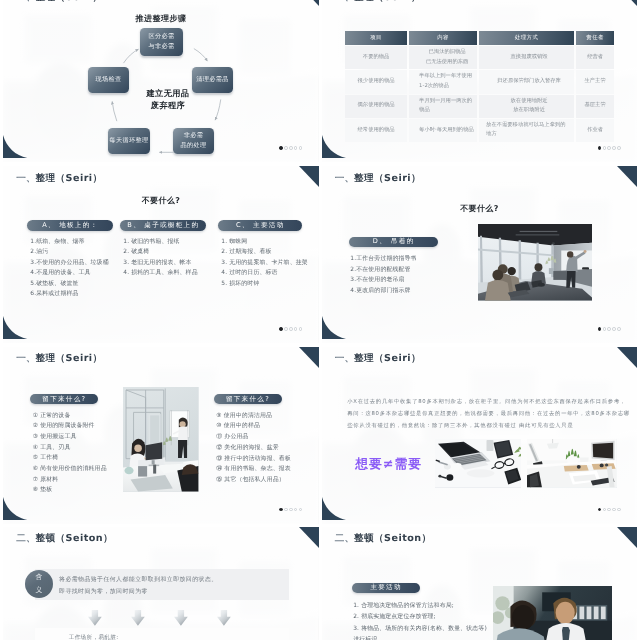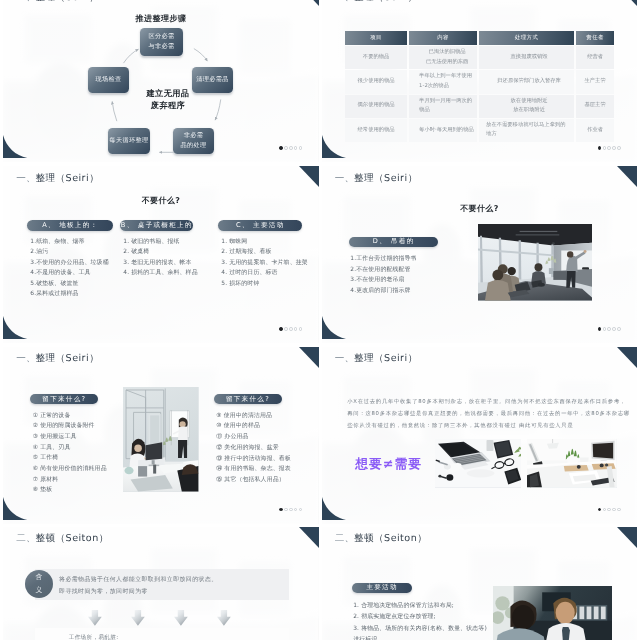--- a/index.html
+++ b/index.html
@@ -6,21 +6,21 @@
   body{width:640px;height:640px;overflow:hidden;font-family:"DejaVu Sans",sans-serif;
        -webkit-font-smoothing:antialiased;text-rendering:geometricPrecision;}
   #stage{position:relative;width:640px;height:640px;overflow:hidden;background:#ffffff;}
 
   .slide{position:absolute;width:315.3px;height:177.2px;overflow:hidden;background:#fcfcfd;}
   .wm{position:absolute;inset:0;overflow:hidden;}
   .corner-tr{position:absolute;right:0;top:0;width:0;height:0;
         border-top:21.3px solid #2d4357;border-left:20.3px solid transparent;}
   .corner-bl{position:absolute;left:0;bottom:0;}
 
-  .head{position:absolute;left:13px;top:5.6px;font-size:9.6px;color:#333f4b;white-space:nowrap;}
+  .head{position:absolute;left:13px;top:5.6px;font-size:9.6px;color:#333f4b;white-space:nowrap;font-weight:bold;}
   .head .num{color:#76838f;}
   .head .en{letter-spacing:.45px;}
 
   .dots{position:absolute;right:16.4px;bottom:12.4px;display:flex;gap:1.25px;align-items:center;}
   .dots i{display:block;width:3.6px;height:3.6px;border-radius:50%;
           border:.85px solid #cbd0d4;box-sizing:border-box;}
   .dots i.on{background:#1f2225;border-color:#1f2225;}
 
   .sl-title{position:absolute;text-align:center;font-weight:bold;color:#23292f;white-space:nowrap;}
 
@@ -289,21 +289,21 @@
       <div class="sl-title" style="left:0;right:0;top:30px;font-size:8px;letter-spacing:.4px;">不要什么?</div>
       <div class="pill" style="left:24px;top:54px;width:86px;height:11px;">A、 地板上的：</div>
       <div class="lst" style="left:27px;top:70.5px;width:102px;line-height:10.6px;">
         <div>1.纸箱、杂物、烟蒂</div>
         <div>2.油污</div>
         <div>3.不使用的办公用品、垃圾桶</div>
         <div>4.不是用的设备、工具</div>
         <div>5.破垫板、破篮筐</div>
         <div>6.呆料或过期样品</div>
       </div>
-      <div class="pill" style="left:117px;top:54px;width:73px;height:11px;">B、 桌子或橱柜上的</div>
+      <div class="pill" style="left:117px;top:54px;width:86px;height:11px;">B、 桌子或橱柜上的</div>
       <div class="lst" style="left:120px;top:70.5px;width:105px;line-height:10.6px;">
         <div>1. 破旧的书籍、报纸</div>
         <div>2. 破桌椅</div>
         <div>3. 老旧无用的报表、帐本</div>
         <div>4. 损耗的工具、余料、样品</div>
       </div>
       <div class="pill" style="left:215px;top:54px;width:84px;height:11px;">C、 主要活动</div>
       <div class="lst" style="left:218px;top:70.5px;width:100px;line-height:10.6px;">
         <div>1. 蜘蛛网</div>
         <div>2. 过期海报、看板</div>
@@ -772,21 +772,21 @@
             <ellipse cx="120" cy="86" rx="19" ry="28" fill="#8c98a2"></ellipse>
             <ellipse cx="200" cy="132" rx="44" ry="36" fill="#98a4ae"></ellipse>
             <rect x="148" y="22" width="66" height="64" fill="#b6c0c8"></rect>
             <rect x="236" y="34" width="52" height="56" fill="#aab4bc"></rect>
             <rect x="22" y="30" width="66" height="48" fill="#b9c3ca"></rect>
           </g>
           <rect width="315" height="177" fill="url(#wmfade)"></rect>
         </svg></div>
       <div class="corner-tr"></div>
       <div class="head"><span class="num">二、</span><span class="en">整顿（Seiton）</span></div>
-      <div class="pill" style="left:30.3px;top:56px;width:60px;height:10.8px;">主要活动</div>
+      <div class="pill" style="left:30.3px;top:56px;width:68px;height:10.8px;">主要活动</div>
       <div class="lst" style="left:31.4px;top:74px;width:180px;line-height:11.6px;">
         <div>1.  合理地决定物品的保管方法和布局;</div>
         <div>2.  彻底实施定点定位存放管理;</div>
         <div>3.  将物品、场所的有关内容(名称、数量、状态等)</div>
         <div>     进行标识。</div>
       </div>
       <div class="photo" style="left:171px;top:59px;width:119px;height:75px;">
         <svg viewBox="0 0 150 95" preserveAspectRatio="none">
           <defs>
             <linearGradient id="tmbg" x1="0" y1="0" x2="1" y2="0.4">

